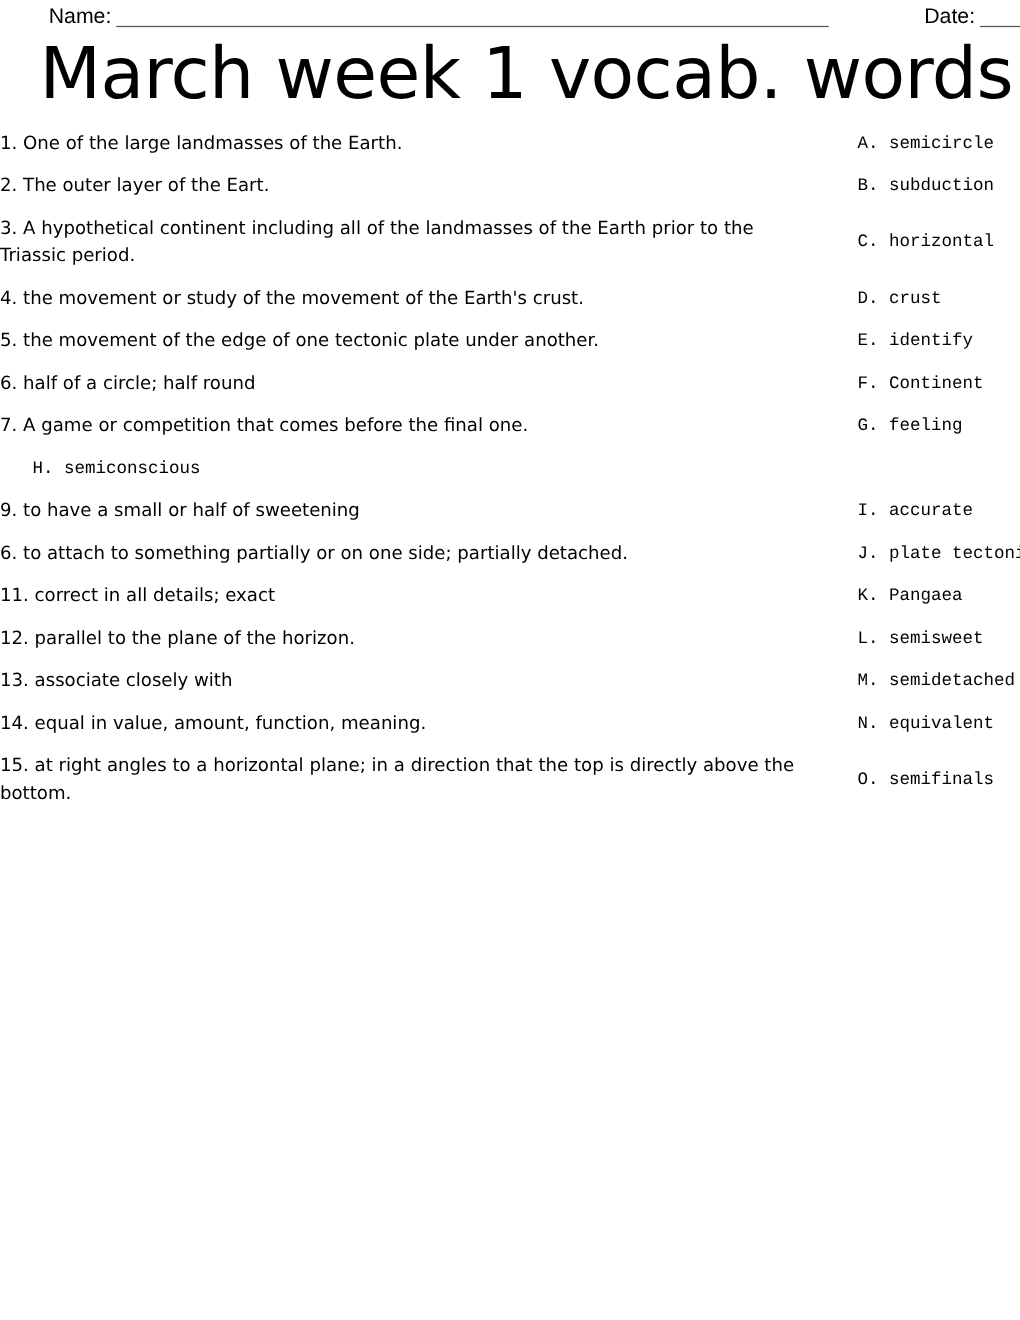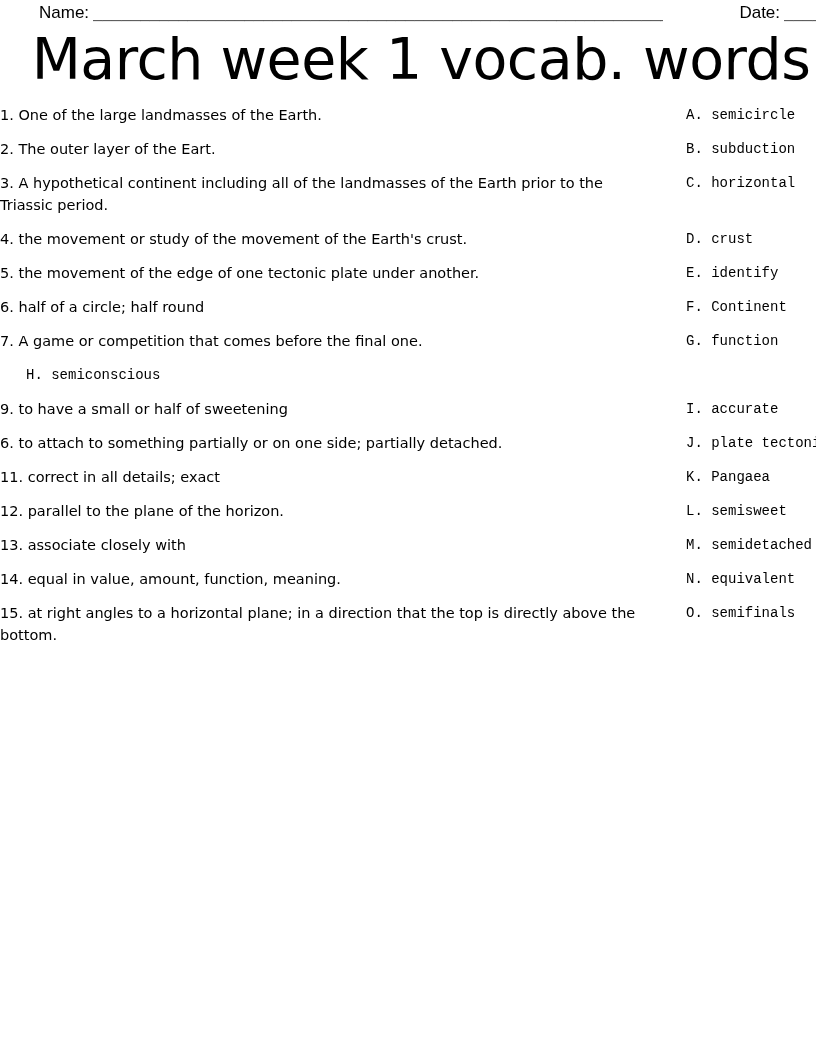--- a/index.html
+++ b/index.html
@@ -77,21 +77,21 @@
   
   .content {
     position: absolute;
     left: 0;
     top: 104px;
     width: 816px;
   }
 
   .row {
     display: flex;
-    align-items: flex-start;
+    align-items: center;
     width: 720px;
     margin-bottom: 12px;
   }
 
   .question {
     width: 660px;
     flex: 0 0 660px;
     box-sizing: border-box;
     padding-right: 6px;
     font-family: "DejaVu Sans", sans-serif;
@@ -147,21 +147,21 @@
       <div class="row">
         <div class="question">5. the movement of the edge of one tectonic plate under another.</div>
         <div class="answer">E. identify</div>
       </div>
       <div class="row">
         <div class="question">6. half of a circle; half round</div>
         <div class="answer">F. Continent</div>
       </div>
       <div class="row">
         <div class="question">7. A game or competition that comes before the final one.</div>
-        <div class="answer">G. function</div>
+        <div class="answer">G. feeling</div>
       </div>
       <div class="row">
         <div class="answer">H. semiconscious</div>
       </div>
       <div class="row">
         <div class="question">9. to have a small or half of sweetening</div>
         <div class="answer">I. accurate</div>
       </div>
       <div class="row">
         <div class="question">6. to attach to something partially or on one side; partially detached.</div>

